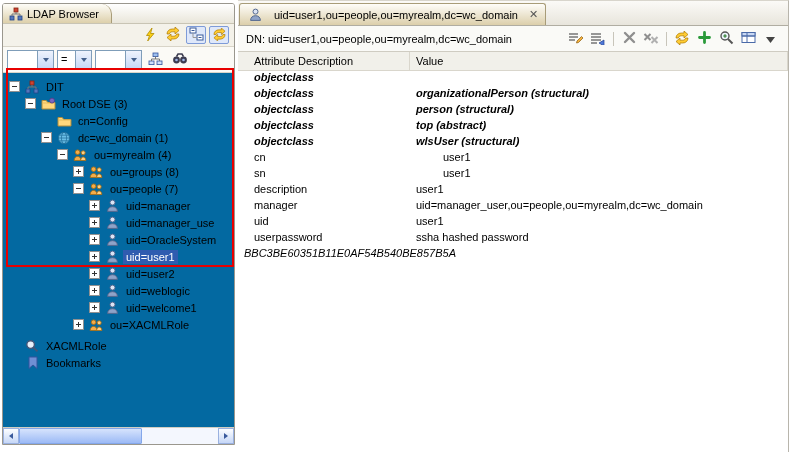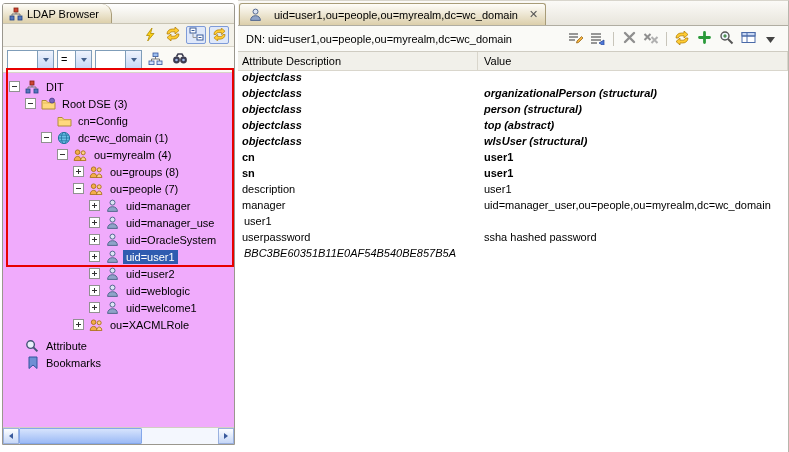--- a/index.html
+++ b/index.html
@@ -23,21 +23,21 @@
   .qsearch{height:25px;flex:none;border-bottom:1px solid #d8d4c8;display:flex;
     align-items:center;gap:3px;padding:0 4px;background:#fbfaf6;}
   .combo{height:19px;border:1px solid #7f9db9;background:#fff;display:flex;align-items:stretch;box-sizing:border-box;}
   .combo .ctext{flex:1;padding:2px 3px 0;overflow:hidden;white-space:nowrap;}
   .combo .cbtn{width:15px;border-left:1px solid #7f9db9;background:linear-gradient(#eef3fd,#c7d8f6);
     display:flex;align-items:center;justify-content:center;}
   .arr-dn{width:0;height:0;border-left:3px solid transparent;border-right:3px solid transparent;border-top:4px solid #44608c;}
   .c-a{width:47px;} .c-op{width:35px;} .c-v{width:47px;}
   .qbtn{width:21px;height:20px;display:flex;align-items:center;justify-content:center;flex:none;}
   
-  .tree{flex:1;background:#f0abfc;padding-top:5px;overflow:hidden;}
+  .tree{flex:1;background:#0369a1;padding-top:5px;overflow:hidden;}
   .trow{height:17px;display:flex;align-items:center;}
   .lvl0{padding-left:6px}.lvl1{padding-left:22px}.lvl2{padding-left:38px}
   .lvl3{padding-left:54px}.lvl4{padding-left:70px}.lvl5{padding-left:86px}
   .exp{width:9px;height:9px;border:1px solid #919191;background:#fff;position:relative;margin-right:4px;flex:none;box-sizing:content-box;}
   .exp::before{content:"";position:absolute;left:2px;right:2px;top:4px;height:1px;background:#333;}
   .exp.plus::after{content:"";position:absolute;top:2px;bottom:2px;left:4px;width:1px;background:#333;}
   .exp-sp{width:15px;flex:none;}
   .ticon{width:16px;height:14px;margin-right:3px;flex:none;display:flex;align-items:center;justify-content:center;}
   .tlabel{white-space:nowrap;padding:1px 3px;}
   .tlabel.sel{background:#2f5cb0;color:#fff;}
@@ -63,25 +63,25 @@
     border-radius:3px 3px 0 0;white-space:nowrap;}
   .eclose{font-size:11px;color:#555;margin-left:3px;}
   .dnbar{height:25px;flex:none;border-bottom:1px solid #cfccc2;display:flex;align-items:center;
     padding:0 8px 0 8px;background:#fafaf7;}
   .dn-label{white-space:nowrap;}
   .dn-tools{margin-left:auto;display:flex;align-items:center;gap:2px;}
   .dsep{width:1px;height:14px;background:#c8c5ba;margin:0 3px;flex:none;}
   .attr-header{height:18px;flex:none;display:flex;background:#f1f0ea;border-bottom:1px solid #d9d6cc;align-items:stretch;}
   .attr-header .ca{border-right:1px solid #d9d6cc;display:flex;align-items:center;}
   .attr-header .cb{border-right:1px solid #d9d6cc;display:flex;align-items:center;}
-  .ca{width:240px;flex:none;padding-left:4px;box-sizing:border-box;white-space:nowrap;overflow:hidden;}
+  .ca{width:172px;flex:none;padding-left:16px;box-sizing:border-box;white-space:nowrap;overflow:hidden;}
   .cb{flex:1;padding-left:6px;white-space:nowrap;overflow:hidden;}
   .arow{height:16px;flex:none;display:flex;align-items:flex-start;}
   .bi{font-weight:bold;font-style:italic;}
-  .b{font-weight:bold;}
+  .b{font-weight:normal;gap:27px;}
   .i{font-style:italic;}
 </style>
 </head>
 <body>
 
 <svg width="0" height="0" style="position:absolute" aria-hidden="true">
   <defs>
     <g id="i-dit">
       <rect x="5" y="1" width="4" height="4" fill="#cc4433" stroke="#882211" stroke-width="0.8"></rect>
       <rect x="1" y="9" width="4" height="4" fill="#5577bb" stroke="#224488" stroke-width="0.8"></rect>
@@ -352,21 +352,21 @@
           </span>
         <span class="tlabel">ou=XACMLRole</span>
       </div>
       <div class="trow lvl0 gap-top">
         <span class="exp-sp"></span>
         <span class="ticon">
             <svg width="14" height="14" viewBox="0 0 14 14">
               <use href="#i-search"></use>
             </svg>
           </span>
-        <span class="tlabel">Attribute</span>
+        <span class="tlabel">XACMLRole</span>
       </div>
       <div class="trow lvl0">
         <span class="exp-sp"></span>
         <span class="ticon">
             <svg width="13" height="13" viewBox="0 0 13 13">
               <use href="#i-bookmark"></use>
             </svg>
           </span>
         <span class="tlabel">Bookmarks</span>
       </div>
@@ -513,20 +513,21 @@
       </div>
       <div class="arow">
         <span class="ca">description</span>
         <span class="cb">user1</span>
       </div>
       <div class="arow">
         <span class="ca">manager</span>
         <span class="cb">uid=manager_user,ou=people,ou=myrealm,dc=wc_domain</span>
       </div>
       <div class="arow">
+        <span class="ca">uid</span>
         <span class="cb">user1</span>
       </div>
       <div class="arow">
         <span class="ca">userpassword</span>
         <span class="cb">ssha hashed password</span>
       </div>
       <div class="arow i">
         <span class="cb">BBC3BE60351B11E0AF54B540BE857B5A</span>
       </div>
     </div>

